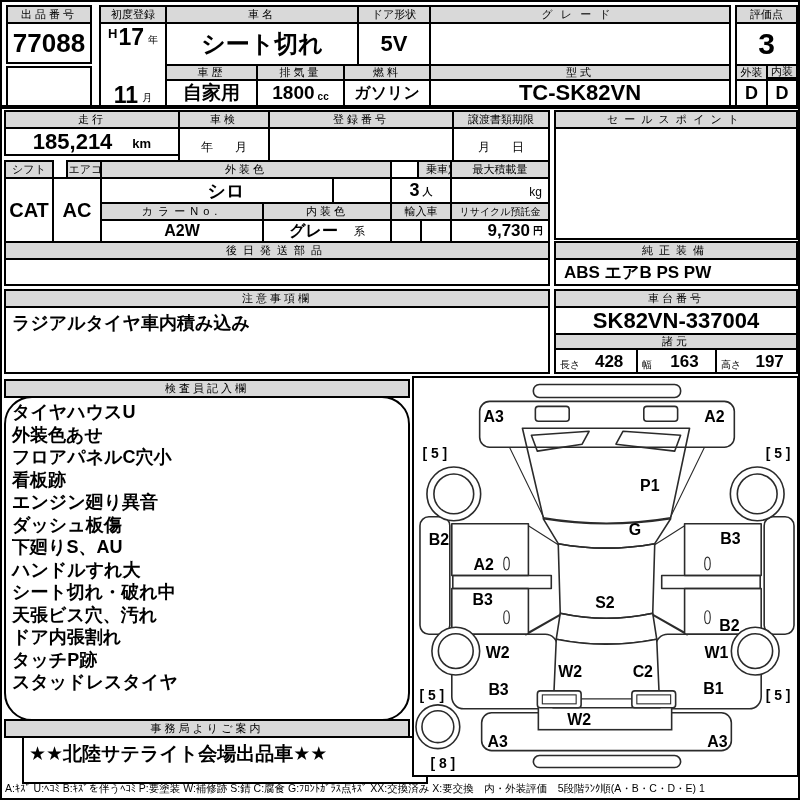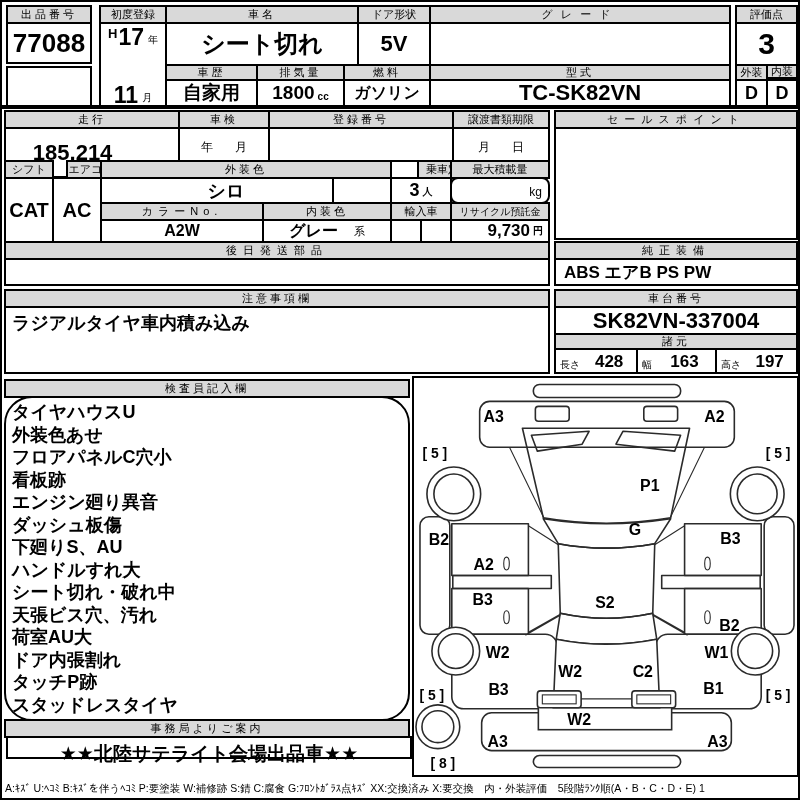--- a/index.html
+++ b/index.html
@@ -130,21 +130,21 @@
     </div>
   <div class="abs cell vc" style="left:764px;top:77px;width:32px;height:28px;font-size:18px;font-weight:bold;">
       <span>D</span>
     </div>
 
   <div class="abs" style="left:0;top:103px;width:796px;height:4px;background:#000;"></div>
 
   <div class="abs hdr" style="left:2px;top:108px;width:176px;height:19px;">
       <span>走行</span>
     </div>
-  <div class="abs cell vc" style="left:2px;top:125px;width:176px;height:51px;">
+  <div class="abs cell vc" style="left:2px;top:125px;width:176px;height:29px;">
     <span class="big" style="font-size:22px;">185,214</span>
     <span class="unit" style="font-size:13px;margin-left:20px;">km</span>
   </div>
 
   <div class="abs hdr" style="left:176px;top:108px;width:92px;height:19px;">
       <span>車検</span>
     </div>
   <div class="abs cell ph" style="left:176px;top:125px;width:92px;height:35px;">
     <span>年</span>
     <span>月</span>
@@ -195,21 +195,21 @@
       <span>乗車定員</span>
     </div>
   <div class="abs cell vc" style="left:388px;top:175px;width:62px;height:27px;">
     <span class="big" style="font-size:18px;">3</span>
     <span class="unit">人</span>
   </div>
 
   <div class="abs hdr tight" style="left:448px;top:158px;width:100px;height:19px;">
       <span>最大積載量</span>
     </div>
-  <div class="abs cell" style="left:448px;top:175px;width:100px;height:27px;display:flex;align-items:flex-end;justify-content:flex-end;padding:0 6px 3px 0;font-size:12px;border-radius:8px;">
+  <div class="abs cell" style="left:448px;top:175px;width:100px;height:27px;display:flex;align-items:flex-end;justify-content:flex-end;padding:0 6px 3px 0;font-size:12px;">
     <span></span>
     <span>kg</span>
   </div>
 
   <div class="abs hdr" style="left:98px;top:200px;width:164px;height:19px;letter-spacing:5px;">
       <span>カラーNo.</span>
     </div>
   <div class="abs cell vc" style="left:98px;top:217px;width:164px;height:24px;font-size:16px;font-weight:bold;">
       <span>A2W</span>
     </div>
@@ -282,30 +282,29 @@
       <div class="insp-line">タイヤハウスU</div>
       <div class="insp-line">外装色あせ</div>
       <div class="insp-line">フロアパネルC穴小</div>
       <div class="insp-line">看板跡</div>
       <div class="insp-line">エンジン廻り異音</div>
       <div class="insp-line">ダッシュ板傷</div>
       <div class="insp-line">下廻りS、AU</div>
       <div class="insp-line">ハンドルすれ大</div>
       <div class="insp-line">シート切れ・破れ中</div>
       <div class="insp-line">天張ビス穴、汚れ</div>
-      <div class="insp-line">荷室AU大</div>
       <div class="insp-line">ドア内張割れ</div>
       <div class="insp-line">タッチP跡</div>
       <div class="insp-line">スタッドレスタイヤ</div>
     </div>
 
   <div class="abs hdr" style="left:2px;top:717px;width:406px;height:19px;">
       <span>事務局よりご案内</span>
     </div>
-  <div class="abs cell" style="left:4px;top:734px;width:406px;height:23px;font-size:19px;font-weight:bold;padding:3px 5px;text-align:center;"><span>★★北陸サテライト会場出品車★★</span></div>
+  <div class="abs cell" style="left:20px;top:734px;width:406px;height:48px;font-size:19px;font-weight:bold;padding:3px 5px;"><span>★★北陸サテライト会場出品車★★</span></div>
 
   <div class="abs cell" style="left:410px;top:374px;width:387px;height:401px;">
     <svg width="383" height="397" viewBox="0 0 385 398" xmlns="http://www.w3.org/2000/svg">
       <g>
         <rect class="ln" x="120" y="6" width="148" height="13" rx="6"></rect>
         <rect class="ln" x="66" y="23" width="256" height="46" rx="10"></rect>
         <rect class="ln" x="122" y="28" width="34" height="15" rx="3"></rect>
         <rect class="ln" x="231" y="28" width="34" height="15" rx="3"></rect>
         <path class="ln" d="M109,50 L277,50 L258,140 Q193,151 130,140 Z"></path>
         <path class="ln" d="M118,57 L176,53 L169,66 L124,73 Z"></path>

